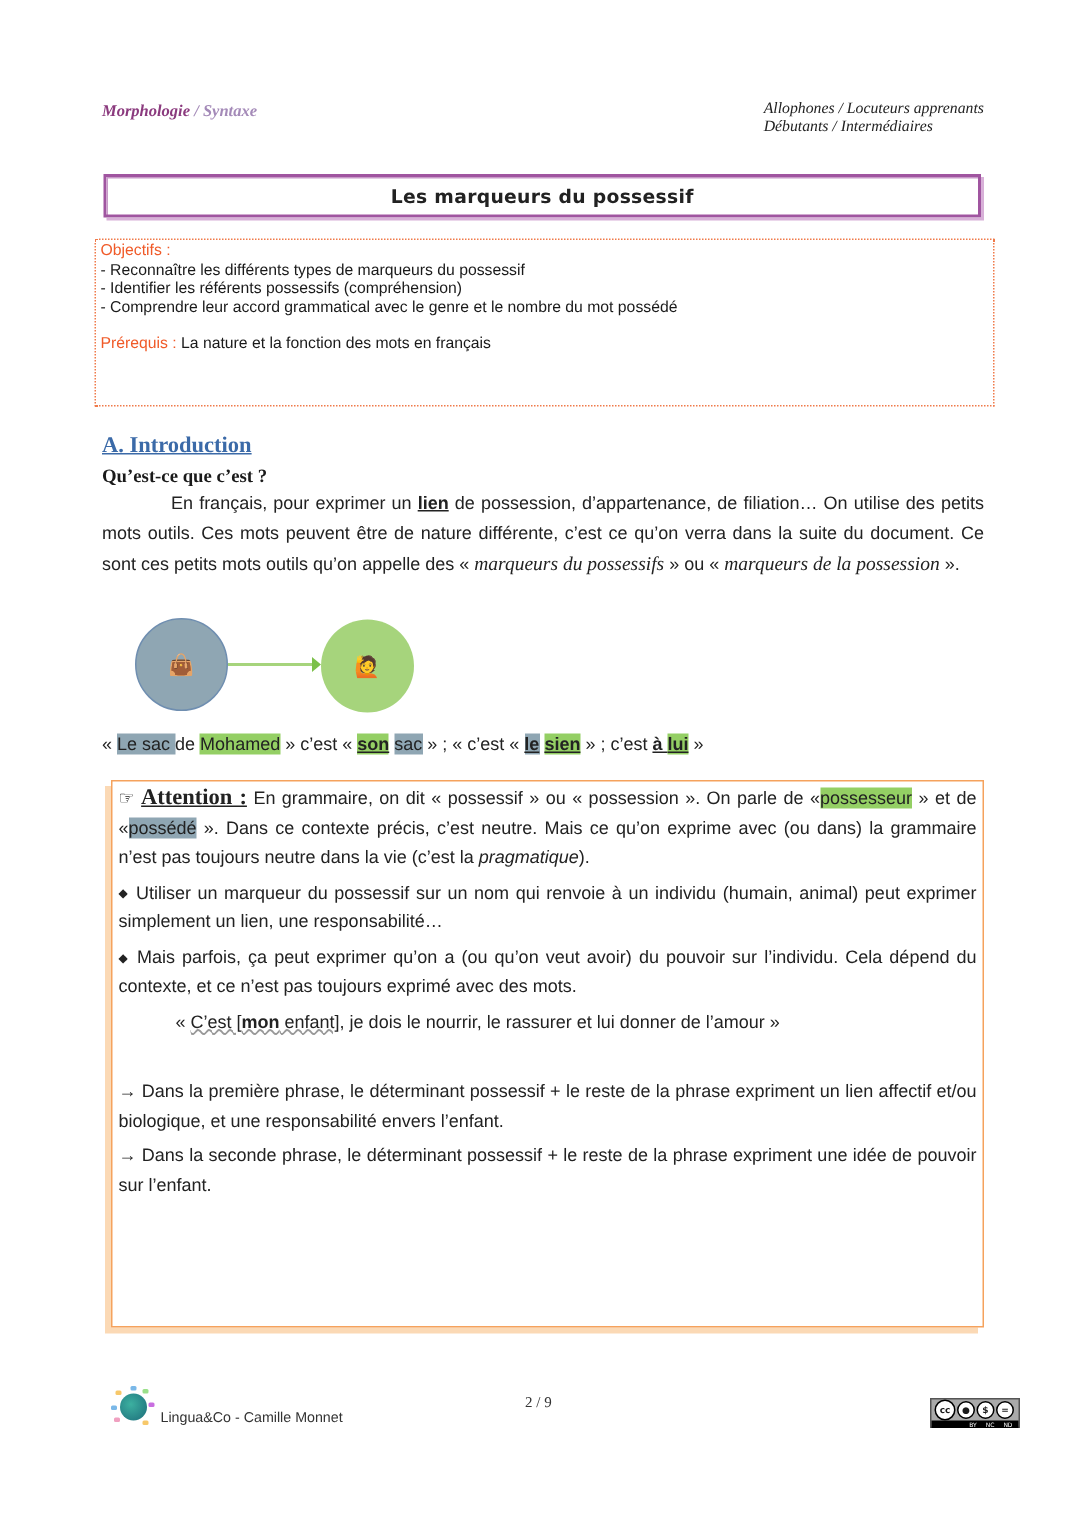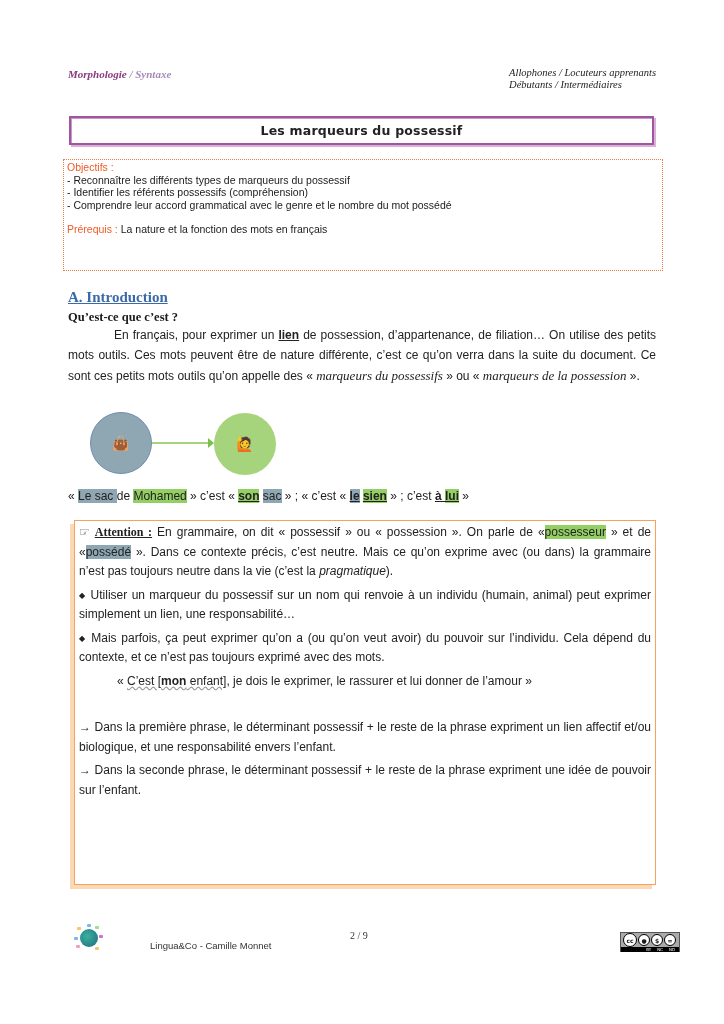--- a/index.html
+++ b/index.html
@@ -33,30 +33,30 @@
   .arrow { position: absolute; left: 62px; top: 30px; width: 60px; height: 2px; background: #a6d47c; }
   .arrow::after { content: ""; position: absolute; right: -2px; top: -4px; border-left: 6px solid #7cc04a; border-top: 5px solid transparent; border-bottom: 5px solid transparent; }
 
   .example { position: absolute; left: 68px; top: 489px; font-size: 12px; color: #222; white-space: nowrap; }
   .hl-grey { background: #8fa6b3; }
   .hl-green { background: #94cf64; }
   .bu { font-weight: bold; text-decoration: underline; }
 
   .att-box { position: absolute; left: 74px; top: 520px; width: 582px; height: 365px; border: 1.5px solid #f5a25d; background: #fff; padding: 2px 4px; font-size: 12px; line-height: 19.5px; color: #222; text-align: justify; box-shadow: -4px 4px 0 #fbd9b5; }
   .att-box p { margin-bottom: 4px; }
-  .att-label { font-weight: bold; text-decoration: underline; font-family: "Liberation Serif", serif; font-size: 12px; }
+  .att-label { font-weight: bold; text-decoration: underline; font-family: "Liberation Serif", serif; font-size: 15px; }
   .ex-line { padding-left: 38px; margin-bottom: 5px; text-align: left; }
   .wavy { text-decoration: underline; text-decoration-style: wavy; text-decoration-color: #999; }
   .bold { font-weight: bold; }
   .spacer { height: 22px; }
 
   .footer-logo { position: absolute; left: 73px; top: 923px; width: 30px; height: 30px; }
   .footer-logo .globe { position: absolute; left: 7px; top: 6px; width: 18px; height: 18px; border-radius: 50%; background: radial-gradient(circle at 40% 40%, #3cb0a0, #1c6c7a); }
   .dot { position: absolute; width: 4px; height: 3px; border-radius: 1px; }
-  .footer-name { position: absolute; left: 107px; top: 940px; font-size: 9.5px; color: #333; margin-left: 43px; }
+  .footer-name { position: absolute; left: 107px; top: 940px; font-size: 9.5px; color: #333; }
   .page-num { position: absolute; left: 350px; top: 930px; font-family: "Liberation Serif", serif; font-size: 10px; color: #333; }
   .cc { position: absolute; left: 620px; top: 932px; width: 60px; height: 20px; background: #aaa; border: 1px solid #555; display: flex; flex-direction: column; }
   .cc-top { display: flex; gap: 1px; padding: 1px 2px; height: 14px; align-items: center; }
   .cc-c { width: 12px; height: 12px; border-radius: 50%; background: #fff; border: 1.5px solid #000; font-size: 6px; font-weight: bold; display: flex; align-items: center; justify-content: center; font-family: "DejaVu Sans", sans-serif; }
   .cc-bot { background: #000; color: #fff; font-size: 4px; height: 5px; display: flex; justify-content: flex-end; gap: 6px; padding-right: 4px; font-family: "DejaVu Sans", sans-serif; line-height: 5px; }
 </style>
 </head>
 <body>
 
 <div class="page">
@@ -98,21 +98,21 @@
         <span>🙋</span>
       </div>
   </div>
 
   <div class="example"><span>« </span><span class="hl-grey">Le sac </span><span>de </span><span class="hl-green">Mohamed</span><span> » c’est « </span><span class="hl-green bu">son</span><span> </span><span class="hl-grey">sac</span><span> » ; « c’est « </span><span class="hl-grey bu">le</span><span> </span><span class="hl-green bu">sien</span><span> » ; c’est </span><span class="bu">à </span><span class="hl-green bu">lui</span><span> »</span></div>
 
   <div class="att-box">
     <p><span>☞</span> <span class="att-label">Attention :</span><span> En grammaire, on dit « possessif » ou « possession ». On parle de «</span><span class="hl-green">possesseur</span><span> » et de «</span><span class="hl-grey">possédé</span><span> ». Dans ce contexte précis, c’est neutre. Mais ce qu’on exprime avec (ou dans) la grammaire n’est pas toujours neutre dans la vie (c’est la </span><i>pragmatique</i><span>).</span></p>
     <p><span style="font-size:8px;vertical-align:1px;">◆</span><span> Utiliser un marqueur du possessif sur un nom qui renvoie à un individu (humain, animal) peut exprimer simplement un lien, une responsabilité…</span></p>
     <p><span style="font-size:8px;vertical-align:1px;">◆</span><span> Mais parfois, ça peut exprimer qu’on a (ou qu’on veut avoir) du pouvoir sur l’individu. Cela dépend du contexte, et ce n’est pas toujours exprimé avec des mots.</span></p>
-    <div class="ex-line"><span>« </span><span class="wavy"><span>C’est [</span><span class="bold">mon</span><span> enfant]</span></span><span>, je dois le exprimer, le rassurer et lui donner de l’amour »</span></div>
+    <div class="ex-line"><span>« </span><span class="wavy"><span>C’est [</span><span class="bold">mon</span><span> enfant]</span></span><span>, je dois le nourrir, le rassurer et lui donner de l’amour »</span></div>
     <div class="spacer"></div>
     <p><span>→</span><span> Dans la première phrase, le déterminant possessif + le reste de la phrase expriment un lien affectif et/ou biologique, et une responsabilité envers l’enfant.</span></p>
     <p><span>→</span><span> Dans la seconde phrase, le déterminant possessif + le reste de la phrase expriment une idée de pouvoir sur l’enfant.</span></p>
   </div>
 
   <div class="footer-logo">
     <div class="globe"></div>
     <div class="dot" style="left:4px;top:4px;background:#f7c86a;"></div>
     <div class="dot" style="left:14px;top:1px;background:#7ab8e8;"></div>
     <div class="dot" style="left:22px;top:3px;background:#9be08a;"></div>

